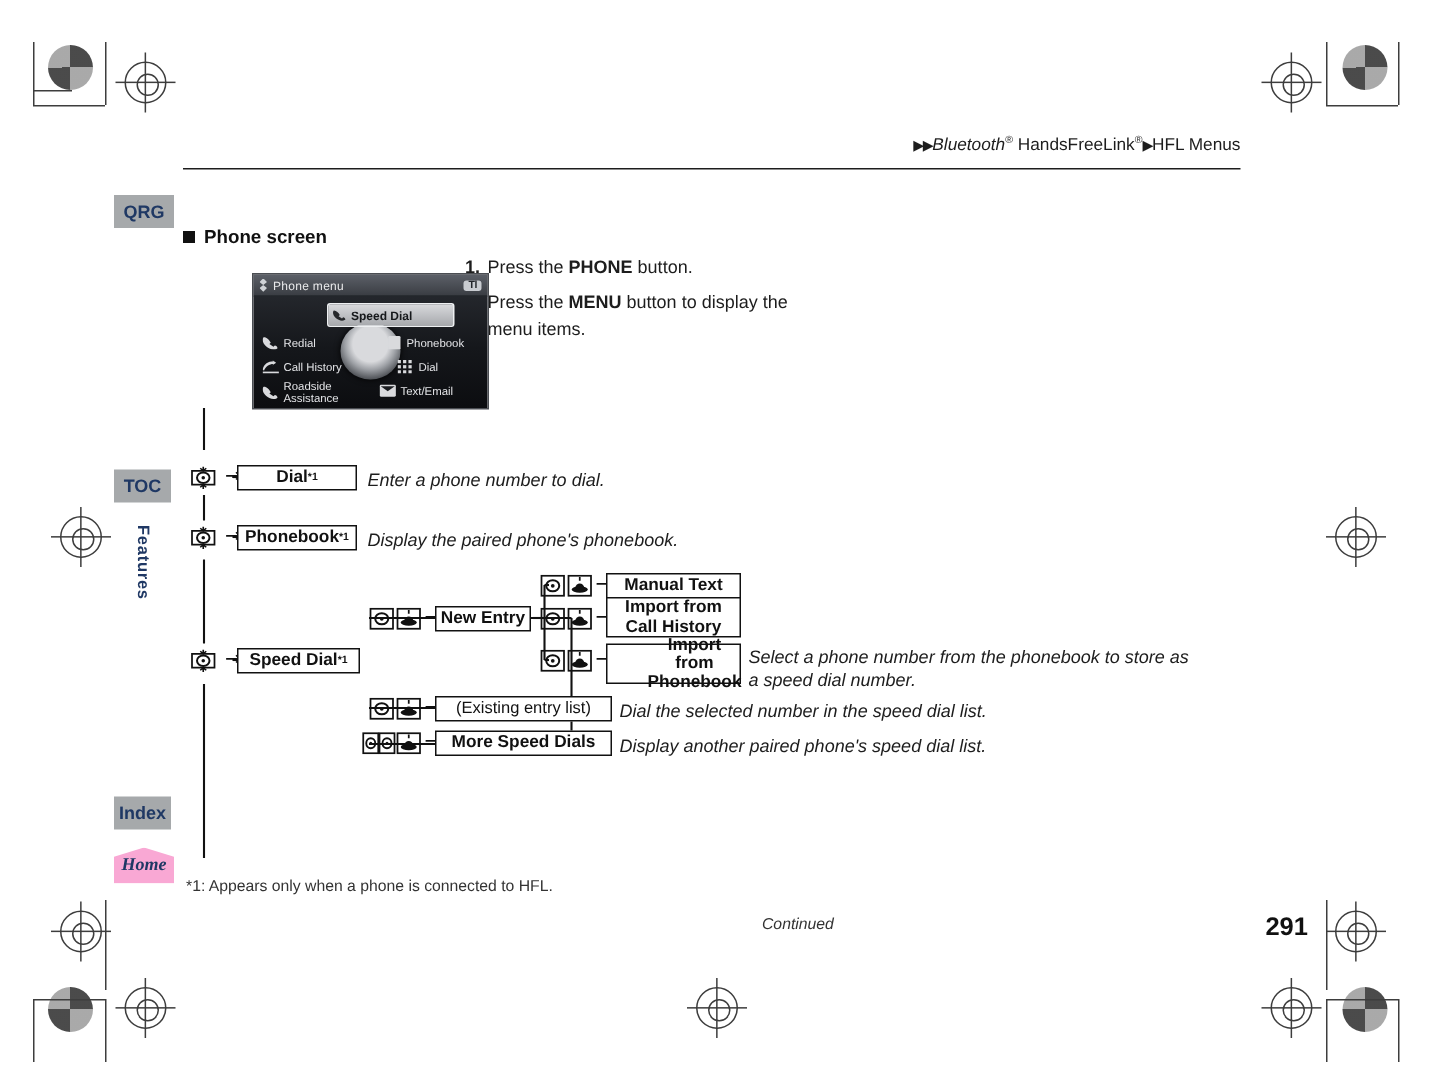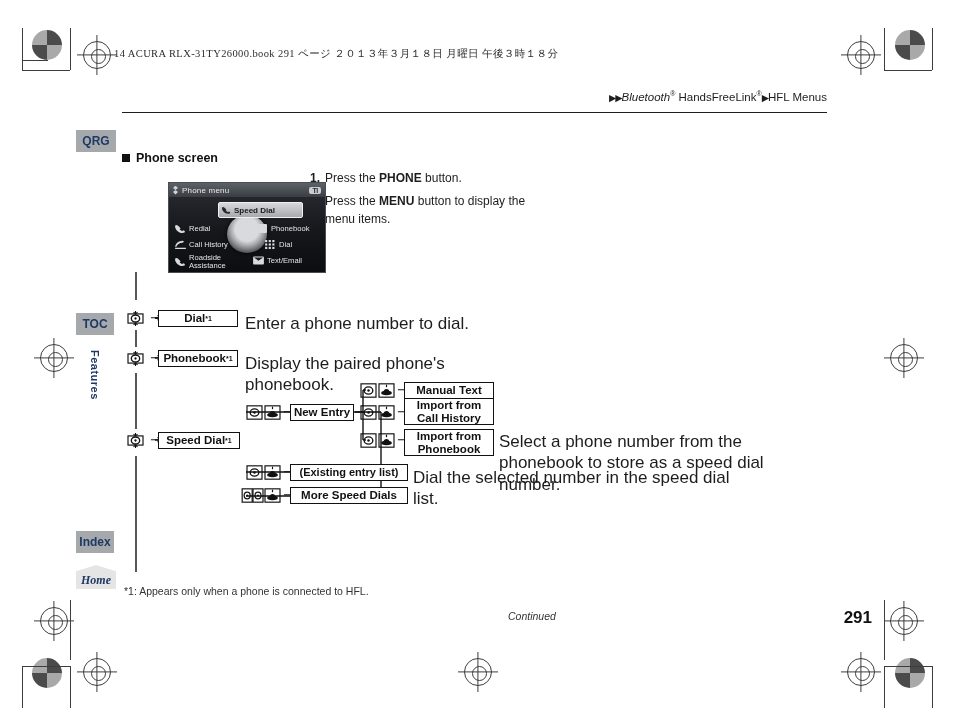--- a/index.html
+++ b/index.html
@@ -51,23 +51,23 @@
   #tab-qrg{left:76px;top:130px;width:40px;height:22px;}
   #tab-toc{left:76px;top:313px;width:38px;height:22px;}
   #tab-index{left:76px;top:531px;width:38px;height:22px;}
   .tab-features{
     position:absolute;left:84px;top:340px;width:22px;height:70px;
     color:#1f3864;font-size:11px;font-weight:bold;
     writing-mode:vertical-rl;text-orientation:mixed;
     display:flex;align-items:center;justify-content:center;letter-spacing:.5px;
   }
   #tab-home{
-    position:absolute;left:76px;top:565px;width:40px;height:24px;background:#e5e5e5;
+    position:absolute;left:76px;top:565px;width:40px;height:24px;background:#f9a8d4;
     clip-path:polygon(50% 0,100% 26%,100% 100%,0 100%,0 26%);
-    display:flex;align-items:flex-end;justify-content:center;
+    display:flex;align-items:center;justify-content:center;
   }
   #tab-home span{
     font-family:"Liberation Serif",serif;font-style:italic;font-weight:bold;
     color:#1f3864;font-size:12px;line-height:1;padding-bottom:3px;
   }
 
   
   .sec-head{position:absolute;left:122px;top:151px;font-size:12.5px;font-weight:bold;color:#111;}
   .sec-head .sq{display:inline-block;width:8px;height:8px;background:#111;margin-right:6px;}
 
@@ -112,23 +112,23 @@
   .scr-ic{fill:#d9dadd;}
 
   
   .flow{position:absolute;left:0;top:0;width:954px;height:718px;pointer-events:none;}
   .fbox{
     position:absolute;border:1.6px solid #111;background:#fff;
     display:flex;align-items:center;justify-content:center;
     font-size:11.5px;font-weight:bold;color:#111;text-align:center;line-height:1.08;
     box-sizing:border-box;
   }
-  .fbox.plain{font-weight:bold;font-size:11px;justify-content:center;}
+  .fbox.plain{font-weight:normal;font-size:11px;justify-content:center;}
   .fbox sup{font-size:7px;vertical-align:super;font-weight:bold;}
-  .fdesc{position:absolute;font-size:17px;color:#1d1d1d;line-height:1.25;}
+  .fdesc{position:absolute;font-size:12px;color:#1d1d1d;line-height:1.25;font-style:italic;}
 
   .icn{position:absolute;width:17px;height:15px;box-sizing:border-box;}
   .icn svg{display:block;width:100%;height:100%;}
 
   .arrowhd{position:absolute;font-size:13px;color:#111;line-height:1;font-family:"DejaVu Sans",sans-serif;}
 
   
   .footnote{position:absolute;left:124px;top:585px;font-size:10.5px;color:#333;}
   .continued{position:absolute;left:508px;top:610px;font-size:10.5px;font-style:italic;color:#333;}
   .pageno{position:absolute;right:82px;top:608px;font-size:17px;font-weight:bold;color:#111;}
@@ -194,21 +194,20 @@
   <div class="corner" style="left:22px;top:60px;">
     <span class="hline" style="left:0;top:0;width:26px;"></span>
   </div>
   <div class="corner" style="left:70px;top:600px;">
     <span class="vline" style="left:0;top:0;height:60px;"></span>
   </div>
   <div class="corner" style="left:884px;top:600px;">
     <span class="vline" style="left:0;top:0;height:60px;"></span>
   </div>
 
-  <div class="jp-header">14 ACURA RLX-31TY26000.book  291 ページ   ２０１３年３月１８日   月曜日   午後３時１８分</div>
 
   <div class="runhead">
     <span class="tri">▶▶</span><em>Bluetooth</em><sup>®</sup><span> HandsFreeLink</span><sup>®</sup><span class="tri">▶</span><span>HFL Menus</span>
   </div>
   <div class="headrule"></div>
 
   <div class="tab" id="tab-qrg">QRG</div>
   <div class="tab" id="tab-toc">TOC</div>
   <div class="tab-features">Features</div>
   <div class="tab" id="tab-index">Index</div>
@@ -450,21 +449,21 @@
   </div>
   <div class="icn" style="left:378px;top:433px;">
     <svg viewBox="0 0 20 18">
         <rect x="1" y="1" width="18" height="16" fill="none" stroke="#111" stroke-width="1.4"></rect>
         <ellipse cx="10" cy="12" rx="6.4" ry="2.6" fill="#111"></ellipse>
         <path d="M6.4 11 C6.4 6 13.6 6 13.6 11" fill="#111"></path>
         <path d="M10 2 L10 5" stroke="#111" stroke-width="1.4"></path>
       </svg>
   </div>
   <div class="arrowhd" style="left:397px;top:433px;">→</div>
-  <div class="fbox" style="left:404px;top:429px;width:90px;height:27px;">
+  <div class="fbox" style="left:404px;top:429px;width:90px;height:27px;padding-left:28px;">
     <span>Import from Phonebook</span>
   </div>
   <div class="fdesc" style="left:499px;top:431px;width:300px;">Select a phone number from the phonebook to store as a speed dial number.</div>
 
   <div class="icn" style="left:246px;top:465px;">
     <svg viewBox="0 0 20 18">
         <rect x="1" y="1" width="18" height="16" fill="none" stroke="#111" stroke-width="1.4"></rect>
         <ellipse cx="10" cy="9" rx="5.2" ry="4.4" fill="none" stroke="#111" stroke-width="1.6"></ellipse>
         <circle cx="10" cy="9" r="1.5" fill="#111"></circle>
       </svg>
@@ -498,18 +497,19 @@
         <rect x="1" y="1" width="18" height="16" fill="none" stroke="#111" stroke-width="1.4"></rect>
         <ellipse cx="10" cy="12" rx="6.4" ry="2.6" fill="#111"></ellipse>
         <path d="M6.4 11 C6.4 6 13.6 6 13.6 11" fill="#111"></path>
         <path d="M10 2 L10 5" stroke="#111" stroke-width="1.4"></path>
       </svg>
   </div>
   <div class="arrowhd" style="left:283px;top:488px;">→</div>
   <div class="fbox" style="left:290px;top:487px;width:118px;height:17px;">
     <span>More Speed Dials</span>
   </div>
+  <div class="fdesc" style="left:413px;top:490px;width:340px;">Display another paired phone's speed dial list.</div>
 
   <div class="footnote">*1: Appears only when a phone is connected to HFL.</div>
   <div class="continued">Continued</div>
   <div class="pageno">291</div>
 
 </div>
 
 </body></html>

